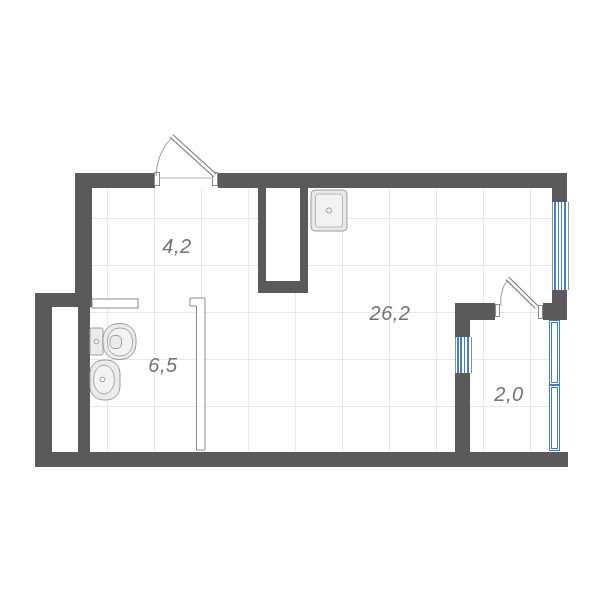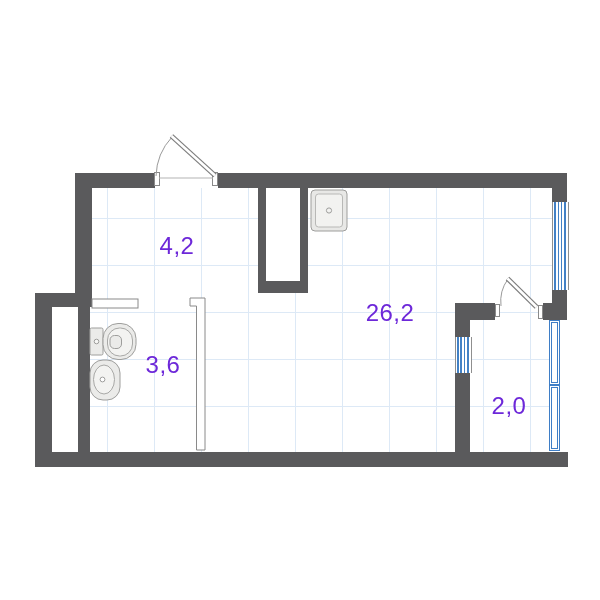--- a/index.html
+++ b/index.html
@@ -24,21 +24,21 @@
     background-image:repeating-linear-gradient(90deg,
       #ffffff 0px,#ffffff 1.1px,
       #4381c5 1.1px,#4381c5 2.6px,
       #ffffff 2.6px,#ffffff 3.4px);
   }
   .fw-pane{position:absolute;background:#ffffff;border:1.5px solid #3f7ec6;box-sizing:border-box;}
   .fw-inner{position:absolute;left:1px;top:1px;right:1px;bottom:1px;border:1px solid #3f7ec6;}
   .jamb{position:absolute;background:#ffffff;border:1px solid #8a8a8a;box-sizing:border-box;}
   .room-label{
     position:absolute;transform:translate(-50%,-50%);
-    color:#6d28d9;font-size:24px;letter-spacing:0.5px;white-space:nowrap;
+    color:#737373;font-size:20px;letter-spacing:0.5px;white-space:nowrap;font-style:italic;
   }
   svg.overlay{position:absolute;left:0;top:0;}
 </style>
 </head>
 <body>
 
 <div id="stage">
 
   <div class="floor-grid"></div>
 
@@ -111,16 +111,16 @@
 
     <g>
       <rect x="90" y="360" width="30" height="40" rx="13" fill="#ebebe9" stroke="#9e9e9c" stroke-width="1"></rect>
       <ellipse cx="104" cy="379.5" rx="10.5" ry="14.5" fill="#f3f3f1" stroke="#a8a8a6" stroke-width="1"></ellipse>
       <circle cx="102.5" cy="379.5" r="2.4" fill="#ffffff" stroke="#9e9e9c" stroke-width="1"></circle>
     </g>
   </svg>
 
   <div class="room-label" style="left:177px;top:246px;">4,2</div>
   <div class="room-label" style="left:390px;top:313px;">26,2</div>
-  <div class="room-label" style="left:163px;top:365px;">3,6</div>
-  <div class="room-label" style="left:509px;top:406px;">2,0</div>
+  <div class="room-label" style="left:163px;top:365px;">6,5</div>
+  <div class="room-label" style="left:509px;top:394px;">2,0</div>
 
 </div>
 
 </body></html>

